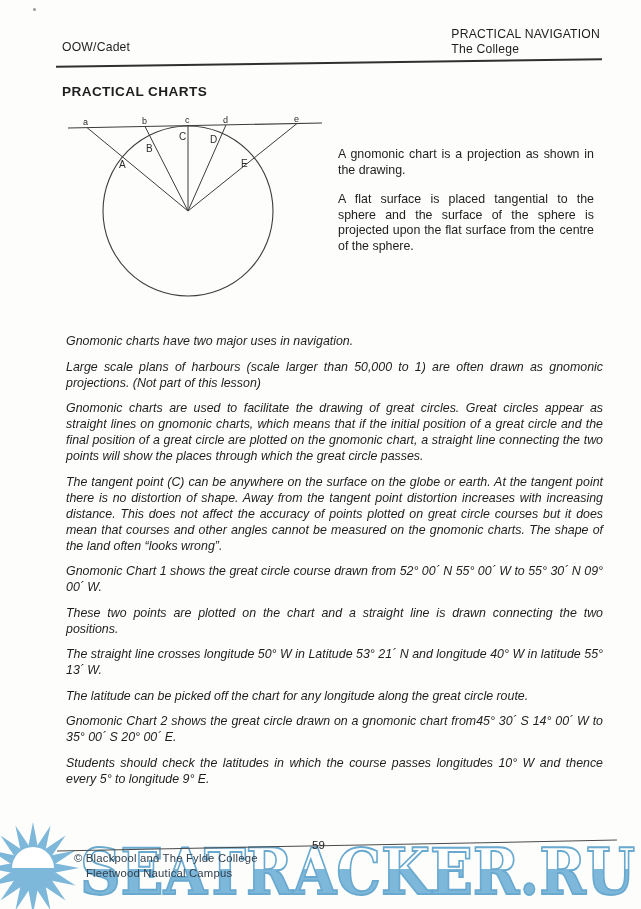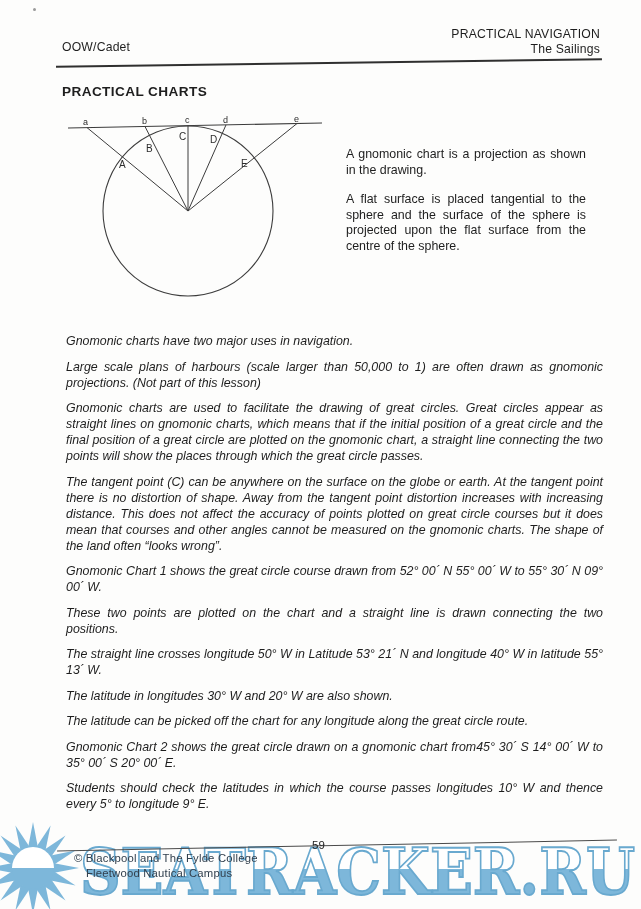--- a/index.html
+++ b/index.html
@@ -4,31 +4,31 @@
 <style>
   html,body{margin:0;padding:0;background:#e8e8e8;}
   .page{
     position:relative;width:641px;height:909px;margin:0 auto;
     background:#fdfdfc;overflow:hidden;
     font-family:"Liberation Sans",sans-serif;color:#1e1e1e;
   }
   .artifact-dot{position:absolute;left:33px;top:8px;width:3px;height:3px;background:#9a9a9a;border-radius:50%;}
   
   .hdr-course{position:absolute;left:62px;top:40px;font-size:12.2px;letter-spacing:.2px;}
-  .hdr-right{position:absolute;right:41px;top:27px;text-align:right;font-size:12.2px;line-height:15px;letter-spacing:.2px;}
+  .hdr-right{position:absolute;right:41px;top:27px;font-size:12.2px;line-height:15px;letter-spacing:.2px;}
   .hdr-rule{position:absolute;left:56px;top:62px;width:546px;height:2px;background:#2f2f2f;transform:rotate(-0.8deg);}
   .title{position:absolute;left:62px;top:84px;font-size:13.6px;font-weight:bold;letter-spacing:.4px;}
   
   .diagram{position:absolute;left:58px;top:112px;}
   .diagram text{font-family:"Liberation Sans",sans-serif;fill:#2c2c2c;}
   .diagram .lc{font-size:9px;}
   .diagram .uc{font-size:10px;}
   
   .side{position:absolute;left:330px;top:147px;width:272px;font-size:12.4px;line-height:15.6px;text-align:justify;}
-  .side p{margin:0 16px 14px;}
+  .side p{margin:0 8px 14px;}
   
   .body{position:absolute;left:66px;top:333px;width:537px;font-size:12.4px;line-height:16px;text-align:justify;z-index:3;}
   .body p{margin:0 0 9.5px;font-style:italic;}
   
   .ftr-rule{position:absolute;left:57px;top:845px;width:560px;height:1.4px;background:#4a4a4a;transform:rotate(-1.1deg);z-index:3;}
   .pagenum{position:absolute;left:312px;top:839px;font-size:11.5px;z-index:3;color:#222;}
   .copyright{position:absolute;left:74px;top:851px;font-size:11.3px;line-height:14.5px;color:#32404e;z-index:3;letter-spacing:.2px;}
   .copyright .line2{padding-left:12px;}
   
   .watermark{position:absolute;left:0;top:816px;z-index:1;}
@@ -37,21 +37,21 @@
 </head>
 <body>
 
 <div class="page">
 
   <div class="artifact-dot"></div>
 
   <div class="hdr-course">OOW/Cadet</div>
   <div class="hdr-right">
     <div>PRACTICAL NAVIGATION</div>
-    <div>The Sailings</div>
+    <div>The College</div>
   </div>
   <div class="hdr-rule"></div>
 
   <div class="title">PRACTICAL CHARTS</div>
 
   <svg class="diagram" width="272" height="198" viewBox="0 0 272 198">
     <circle cx="130" cy="99" r="85" fill="none" stroke="#3c3c3c" stroke-width="1.1"></circle>
     <line x1="10" y1="16" x2="264" y2="11" stroke="#3c3c3c" stroke-width="1.1"></line>
     <g stroke="#3c3c3c" stroke-width="1">
       <line x1="130" y1="99" x2="29" y2="15.6"></line>
@@ -78,21 +78,20 @@
   </div>
 
   <div class="body">
     <p>Gnomonic charts have two major uses in navigation.</p>
     <p>Large scale plans of harbours (scale larger than 50,000 to 1) are often drawn as gnomonic projections.  (Not part of this lesson)</p>
     <p>Gnomonic charts are used to facilitate the drawing of great circles.  Great circles appear as straight lines on gnomonic charts, which means that if the initial position of a great circle and the final position of a great circle are plotted on the gnomonic chart, a straight line connecting the two points will show the places through which the great circle passes.</p>
     <p>The tangent point (C) can be anywhere on the surface on the globe or earth.  At the tangent point there is no distortion of shape.  Away from the tangent point distortion increases with increasing distance.  This does not affect the accuracy of points plotted on great circle courses but it does mean that courses and other angles cannot be measured on the gnomonic charts.  The shape of the land often “looks wrong”.</p>
     <p>Gnomonic Chart 1 shows the great circle course drawn from 52° 00´ N 55° 00´ W to 55° 30´ N 09° 00´ W.</p>
     <p>These two points are plotted on the chart and a straight line is drawn connecting the two positions.</p>
     <p>The straight line crosses longitude 50° W in Latitude 53° 21´ N and longitude 40° W in latitude 55° 13´ W.</p>
-    <p>The latitude in longitudes 30° W and 20° W are also shown.</p>
     <p>The latitude can be picked off the chart for any longitude along the great circle route.</p>
     <p>Gnomonic Chart 2 shows the great circle drawn on a gnomonic chart from45° 30´ S 14° 00´ W to 35° 00´ S 20° 00´ E.</p>
     <p>Students should check the latitudes in which the course passes longitudes 10° W and thence every 5° to longitude 9° E.</p>
   </div>
 
   <svg class="watermark" width="641" height="93" viewBox="0 0 641 93">
     <defs>
       <linearGradient id="wm-grad" gradientUnits="userSpaceOnUse" x1="0" y1="30" x2="0" y2="78">
         <stop offset="0" stop-color="#ffffff"></stop>
         <stop offset="0.48" stop-color="#ffffff"></stop>

